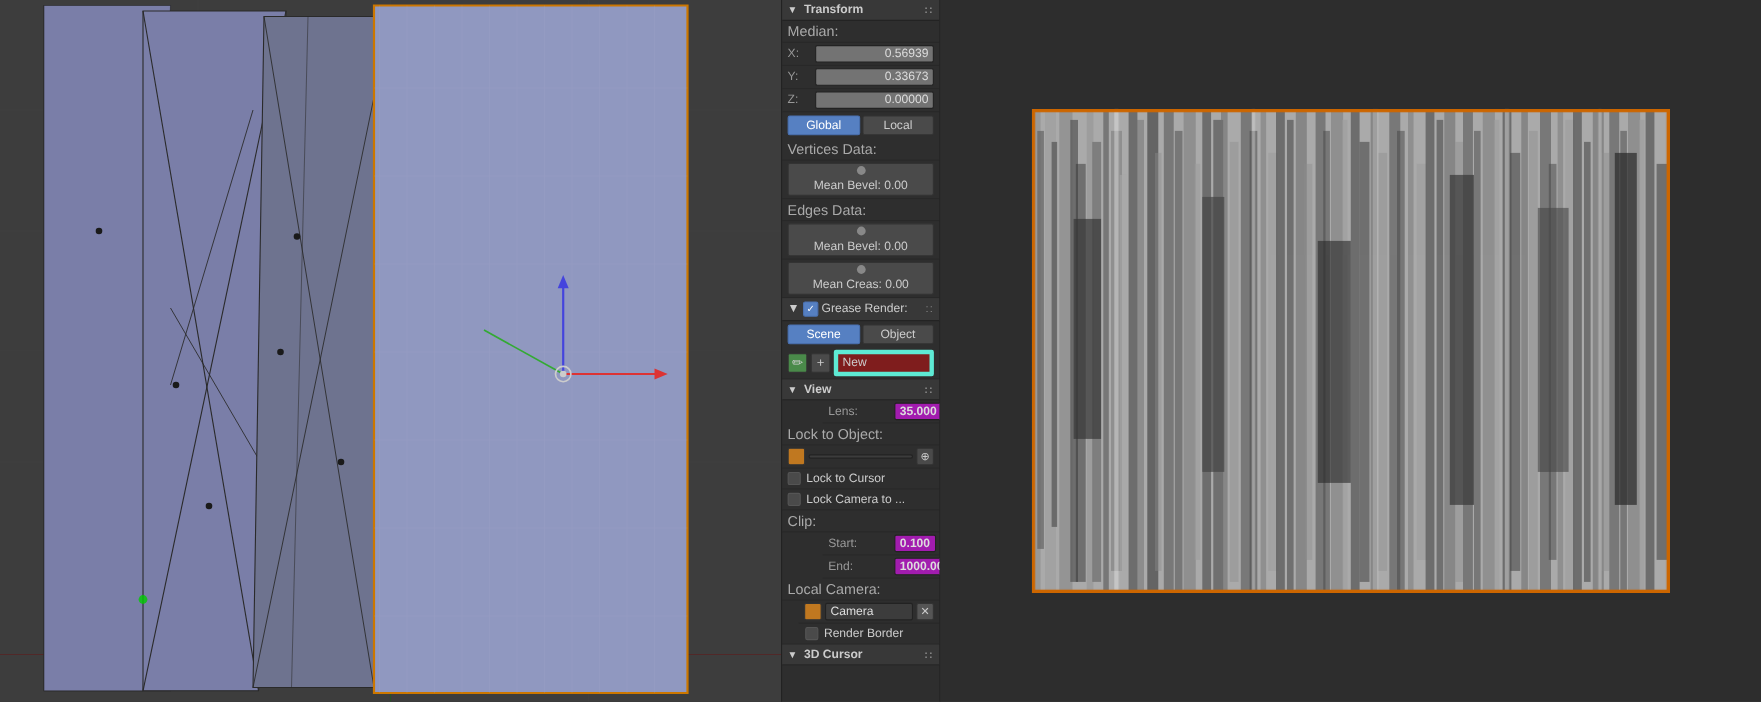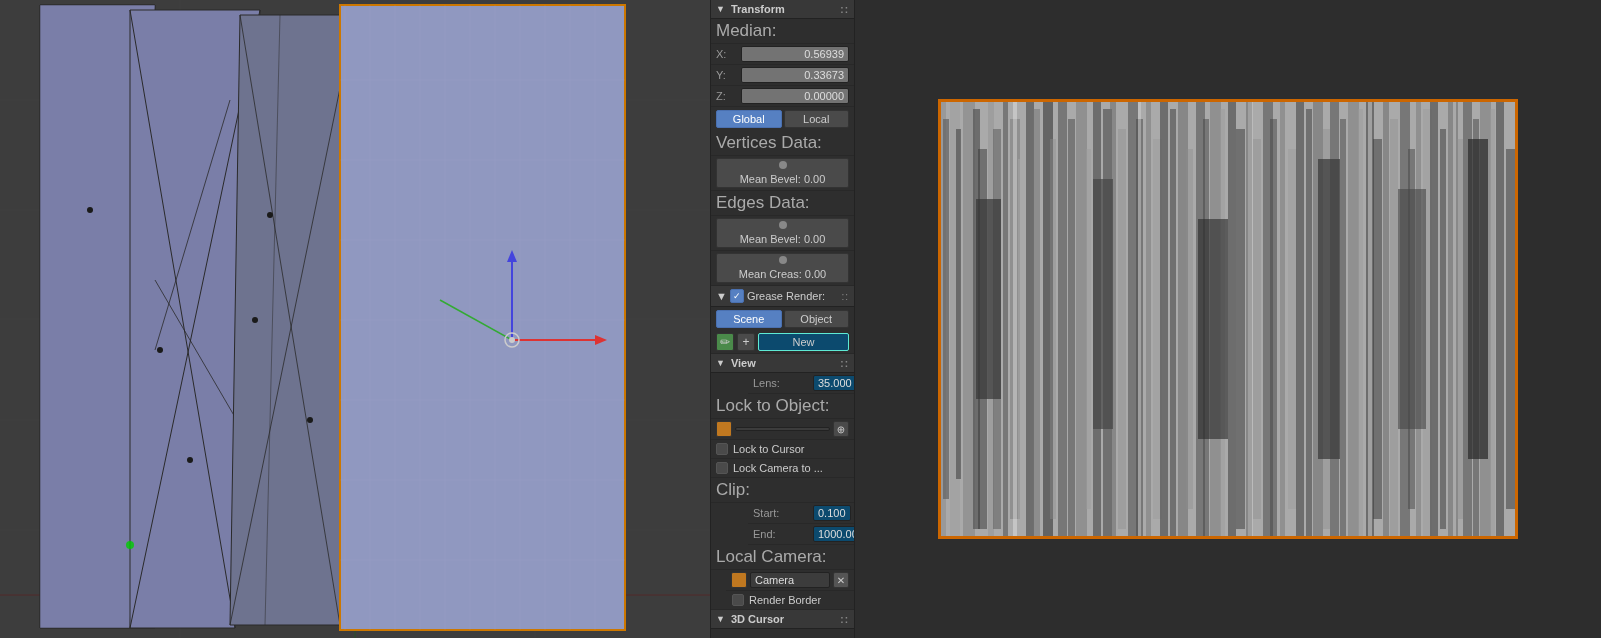--- a/index.html
+++ b/index.html
@@ -88,21 +88,21 @@
 
     .panel-field-row {
       display: flex;
       align-items: center;
       padding: 2px 5px;
       border-bottom: 1px solid #282828;
     }
 
     .panel-field-label {
       color: #aaa;
-      font-size: 17px;
+      font-size: 13px;
     }
 
     .btn-group {
       display: flex;
       padding: 3px 5px;
       gap: 2px;
     }
 
     .btn {
       flex: 1;
@@ -153,53 +153,54 @@
       align-items: center;
       justify-content: center;
       font-size: 12px;
       color: #ccc;
       cursor: pointer;
       border-radius: 2px;
     }
 
     .btn-new {
       flex: 1;
-      background: #0c4a6e;
-      border: 1px solid #5eead4;
+      background: #7f1d1d;
+      border: 4px solid #5eead4;
       color: #ccc;
       font-size: 11px;
       padding: 2px 4px;
-      text-align: center;
+      text-align: left;
       cursor: pointer;
       border-radius: 2px;
     }
 
     .panel-numfield {
       display: flex;
       align-items: center;
       padding: 2px 5px;
       border-bottom: 1px solid #282828;
       margin-left: 37px;
     }
 
     .numfield-label {
       color: #999;
       flex: 0 0 60px;
     }
 
     .numfield-input {
       flex: 1;
-      background: #0c4a6e;
+      background: #a21caf;
       border: 1px solid #222;
       color: #ddd;
       font-size: 11px;
       padding: 1px 4px;
       text-align: right;
       cursor: ew-resize;
       border-radius: 2px;
+      font-weight: bold;
     }
 
     .checkbox-row {
       display: flex;
       align-items: flex-end;
       padding: 3px 5px;
       border-bottom: 1px solid #282828;
       gap: 5px;
       cursor: pointer;
     }

